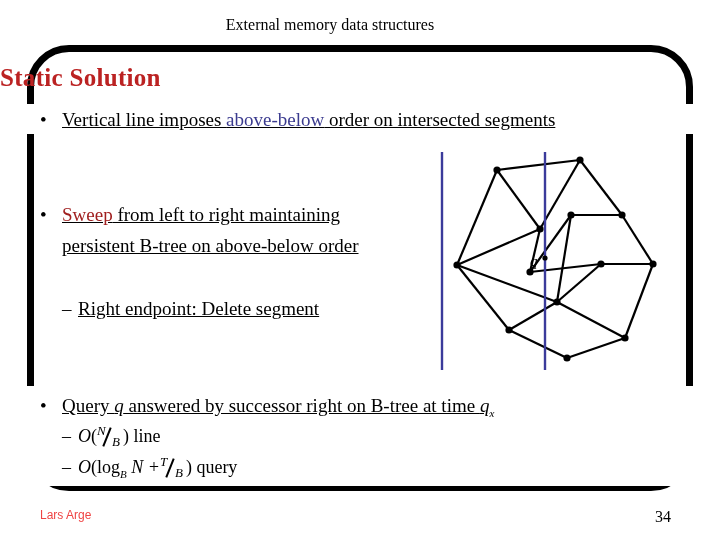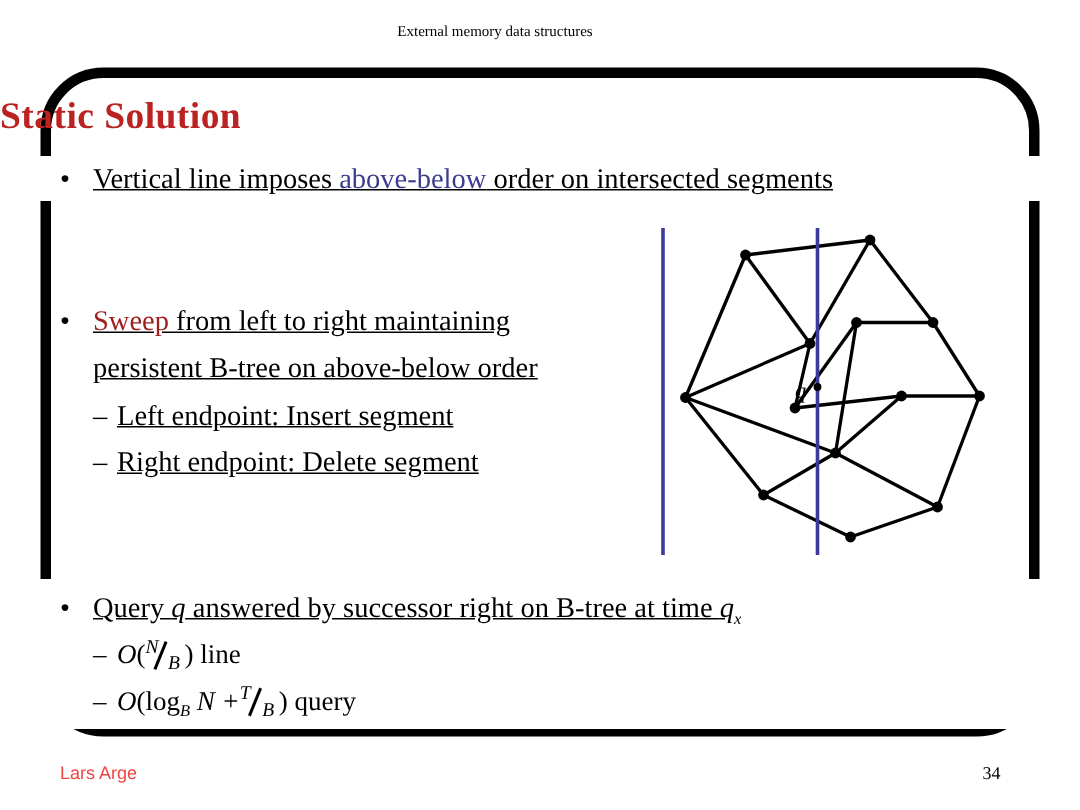--- a/index.html
+++ b/index.html
@@ -20,21 +20,21 @@
     width: 720px;
     height: 540px;
   }
   
   .doc-header {
     position: absolute;
     top: 16px;
     left: 0;
     width: 660px;
     text-align: center;
-    font-size: 10px;
+    font-size: 16px;
     color: #000000;
     font-family: "Liberation Serif", serif;
   }
   
   .frame {
     position: absolute;
     left: 27px;
     top: 45px;
     width: 666px;
     height: 446px;
@@ -139,21 +139,21 @@
     left: 40px;
     top: 508px;
     font-size: 12px;
     color: #ef4444;
     font-family: Liberation Sans, sans-serif;
   }
   .footer-page {
     position: absolute;
     left: 655px;
     top: 508px;
-    font-size: 12px;
+    font-size: 16px;
     color: #000;
     font-family: "Liberation Serif", serif;
   }
   
   .figure {
     position: absolute;
     left: 425px;
     top: 140px;
     width: 260px;
     height: 240px;
@@ -184,23 +184,20 @@
 
   <div class="bullet-row" style="left:40px; top:109px;">
     <span class="b-mark">•</span><span>Vertical line imposes </span><span class="hl-blue">above-below</span><span> order on intersected segments</span>
   </div>
 
   <div class="bullet-row" style="left:40px; top:204px;">
     <span class="b-mark">•</span><span class="hl-red">Sweep</span><span> from left to right maintaining</span>
   </div>
   <div class="bullet-row" style="left:62px; top:235px;">persistent B-tree on above-below order</div>
 
-  <div class="bullet-row" style="left:62px; top:267px;">
-    <span class="dash-mark">–</span><span>Left endpoint: Insert segment</span>
-  </div>
   <div class="bullet-row" style="left:62px; top:298px;">
     <span class="dash-mark">–</span><span>Right endpoint: Delete segment</span>
   </div>
 
   <div class="bullet-row" style="left:40px; top:395px;">
     <span class="b-mark">•</span><span>Query </span><span class="ital">q</span><span> answered by successor right on B-tree at time </span><span class="ital">q</span><span class="sub">x</span>
   </div>
 
   <div class="mathline" style="left:62px; top:426px;">
     <span class="dash-mark">–</span><span class="ital">O</span><span>(</span><span class="frac"><span class="num">N</span><span class="bar"></span><span class="den">B</span></span><span>)</span><span> line</span>

